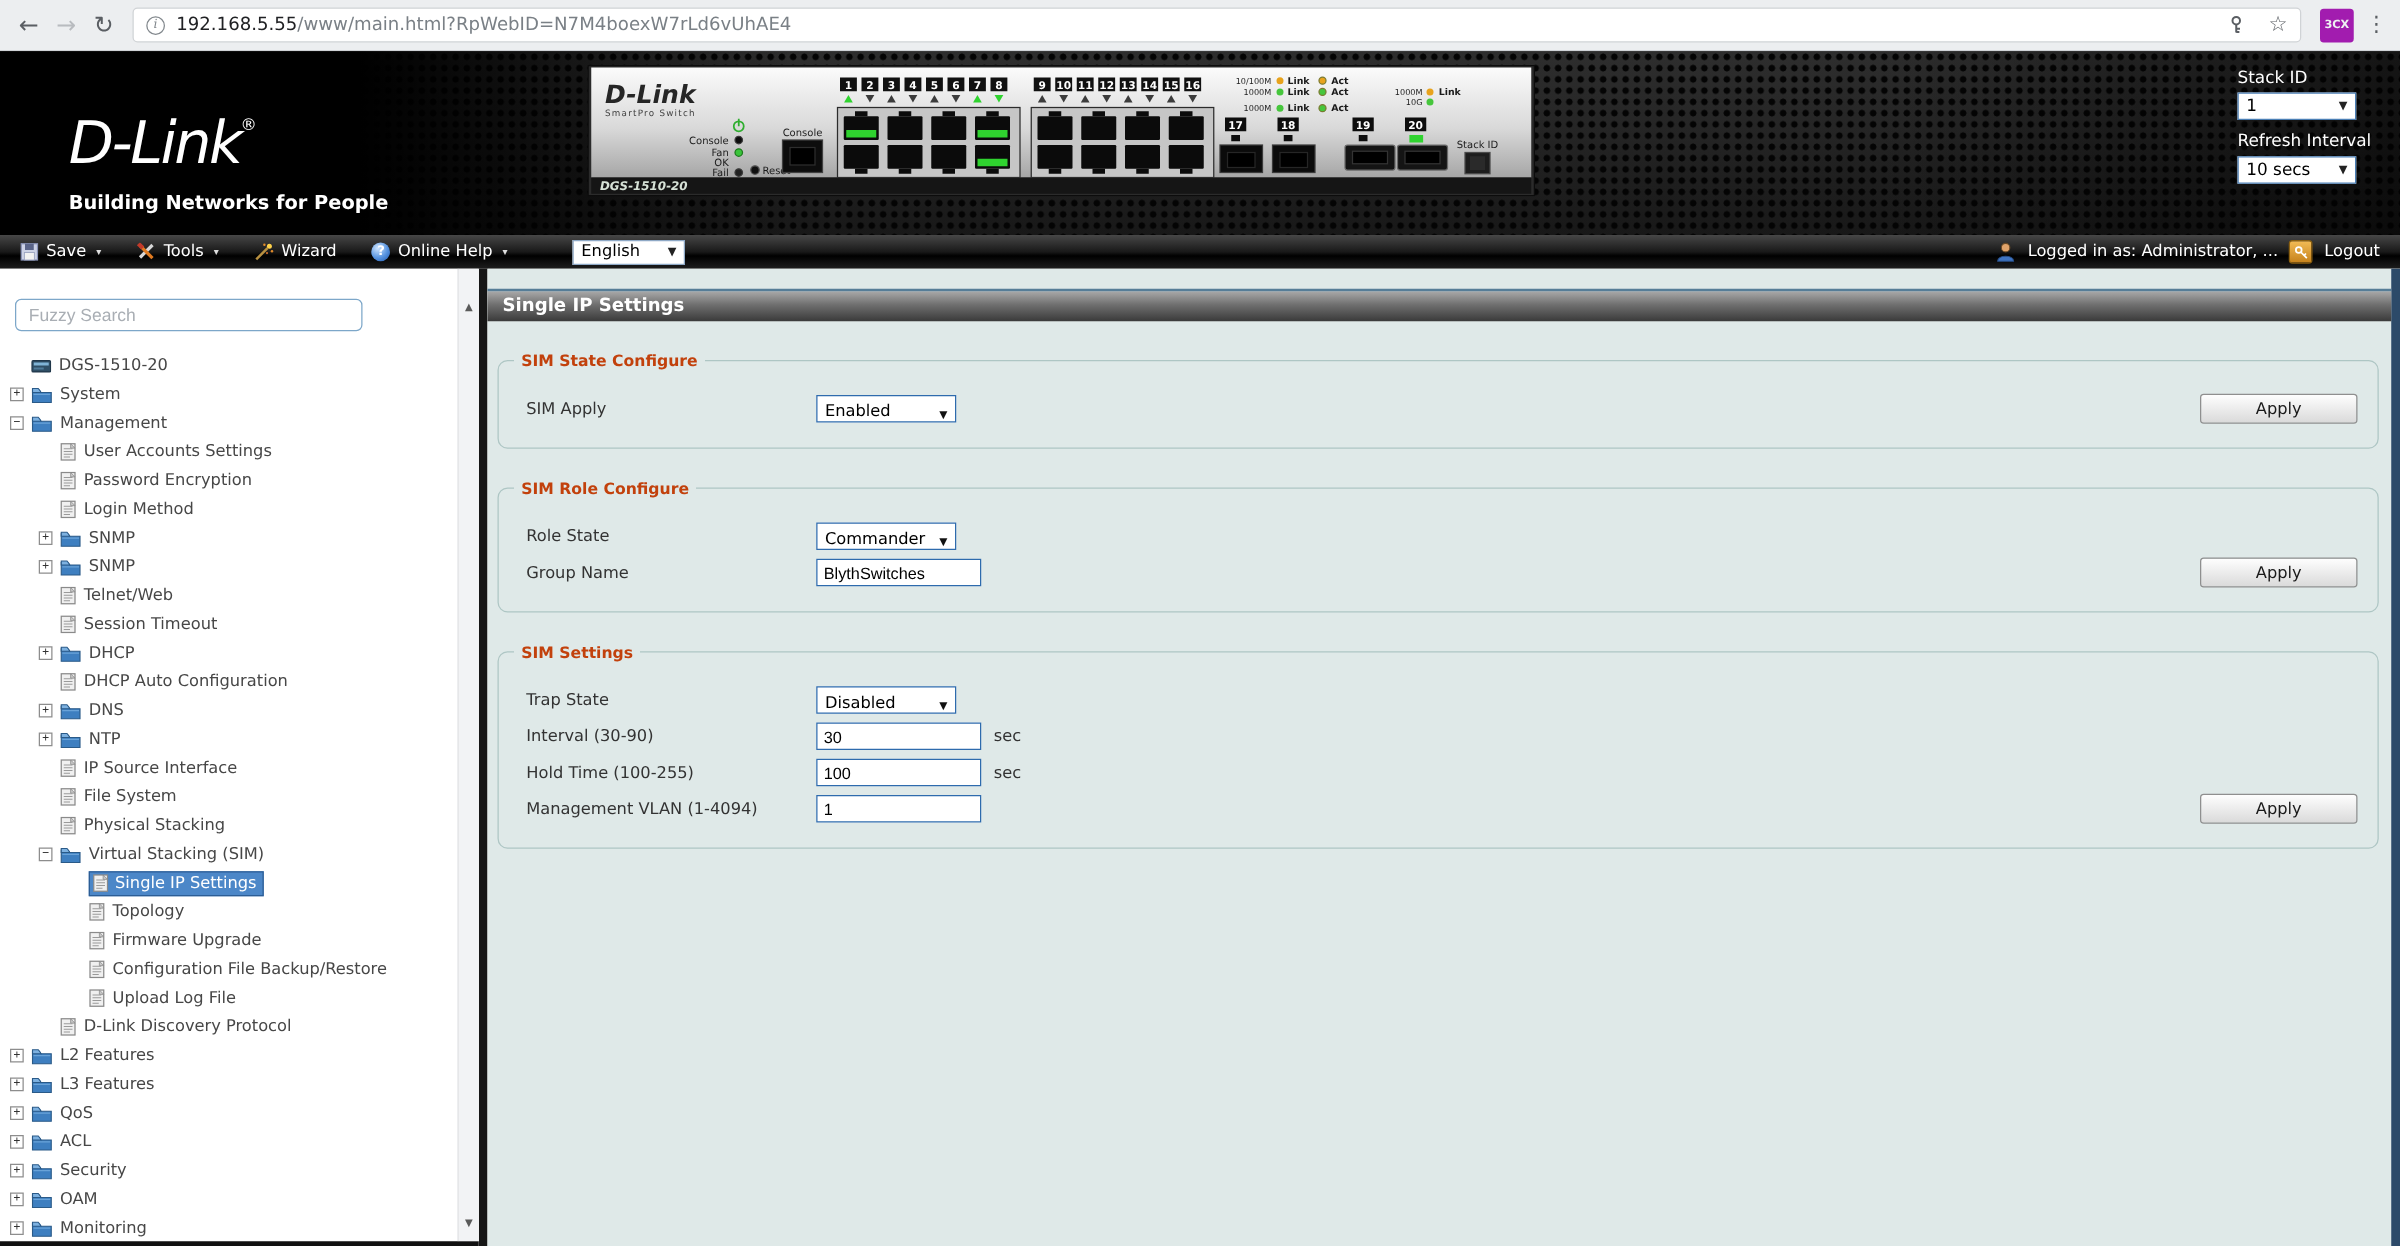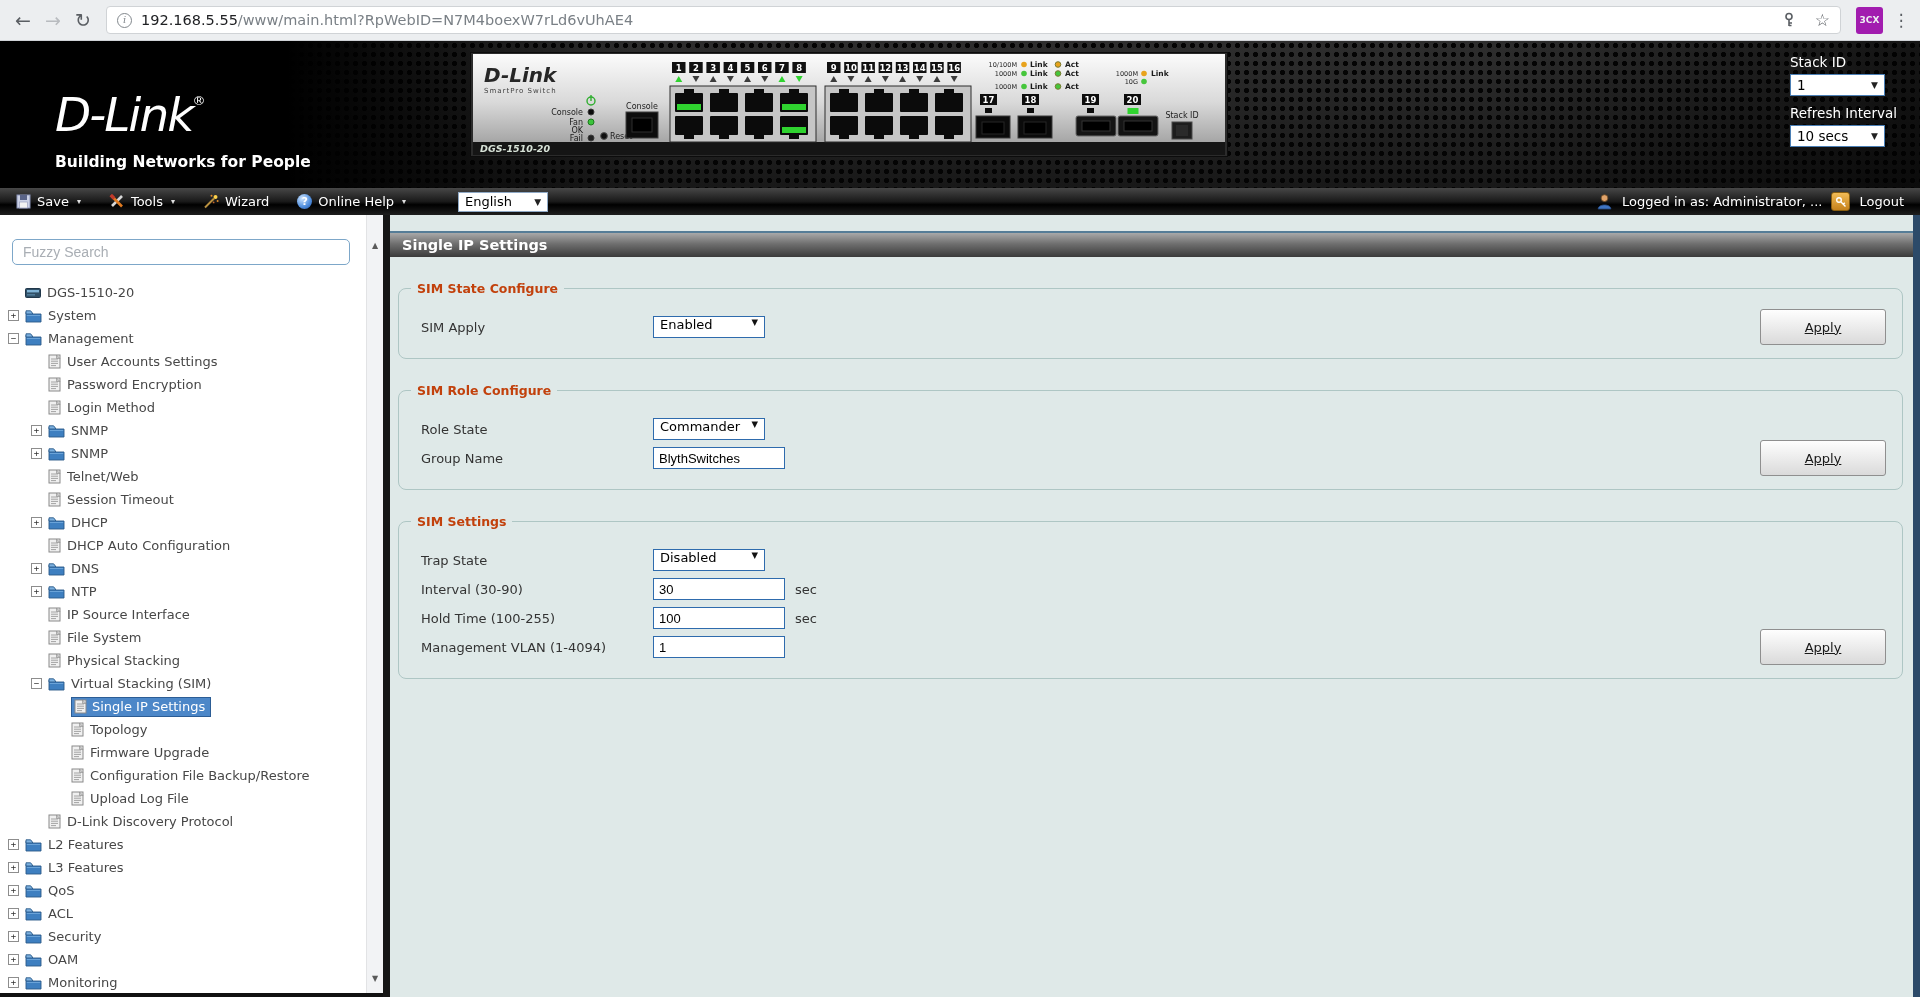--- a/index.html
+++ b/index.html
@@ -55,21 +55,21 @@
   .helpball{width:15px;height:15px;border-radius:50%;
     background:radial-gradient(circle at 35% 30%,#cfe6ff,#5693e0 55%,#1d54a8);
     color:#fff;font-size:10.5px;font-weight:bold;text-align:center;line-height:15px;}
   .keybadge{width:19px;height:19px;border-radius:3px;border:1px solid #8a5f10;
     background:linear-gradient(180deg,#f2bb55,#c6821c);display:flex;align-items:center;justify-content:center;}
 
   
   .body-row{display:flex;height:782px;}
   .sidebar{width:383px;background:#fff;position:relative;overflow:hidden;
     border-bottom:4px solid #111;}
-  .search{display:block;margin:24px 10px 0 12px;width:338px;height:26px;border:1px solid #7da7c9;
+  .search{display:block;margin:24px 10px 0 12px;width:278px;height:26px;border:1px solid #7da7c9;
     border-radius:5px;font-size:14px;color:#737373;padding:0 10px;outline:none;}
   .search::placeholder{color:#a9aeb4;}
   .tree{margin-top:16px;font-size:13px;color:#474747;}
   .titem{display:flex;align-items:center;height:23px;white-space:nowrap;}
   .lvl0{padding-left:8px;}.lvl1{padding-left:31px;}.lvl2{padding-left:54px;}
   .exp{width:11px;height:11px;border:1px solid #8d8d8d;background:#fff;font-size:9px;
     line-height:9px;text-align:center;color:#333;margin-right:6px;flex:none;
     font-family:"DejaVu Sans Mono",monospace;}
   .expsp{width:17px;flex:none;}
   .ticon{margin-right:6px;flex:none;}
@@ -86,28 +86,28 @@
   .content{flex:1;background:#dfe9e8;border-right:7px solid #2c4a69;}
   .ctitle{margin-top:16px;height:26px;line-height:25px;border-top:2px solid #567d97;
     background:linear-gradient(180deg,#a9a9a9,#6f6f6f 45%,#3a3a3a);
     color:#fff;font-weight:bold;font-size:14.5px;padding-left:12px;}
   fieldset.sec{border:1px solid #aec6c4;border-radius:8px;margin:24px 10px 0 8px;
     padding:14px 0 14px 0;}
   fieldset.sec legend{margin-left:12px;padding:0 6px;font-size:12.5px;font-weight:bold;color:#c2410c;}
   .row{display:flex;align-items:center;height:24px;margin:5px 0;padding-left:22px;}
   .rlabel{width:232px;font-size:13px;color:#333;flex:none;}
   .fselc{width:112px;height:22px;border:1px solid #2e6bad;background:#fff;display:flex;
-    align-items:flex-start;padding:0 6px;font-size:13px;color:#000;flex:none;}
+    align-items:flex-end;padding:0 6px;font-size:13px;color:#000;flex:none;}
   .fselc .car{margin-left:auto;font-size:8.5px;color:#111;}
   .tin{width:132px;height:22px;border:1px solid #2e6bad;font-size:13px;padding:0 5px;
     color:#000;background:#fff;outline:none;flex:none;}
   .suffix{margin-left:10px;font-size:13px;color:#333;}
-  .apply{margin-left:auto;margin-right:16px;width:126px;height:36px;
+  .apply{margin-left:auto;margin-right:16px;width:126px;height:24px;
     background:linear-gradient(180deg,#fefefe,#dadada);border:1px solid #8f8f8f;
-    border-radius:3px;font-size:13px;color:#1a1a1a;font-family:inherit;text-decoration:underline;}
+    border-radius:3px;font-size:13px;color:#1a1a1a;font-family:inherit;}
 </style>
 </head>
 <body>
 
 <div class="chrome">
   <div class="navbtn">←</div>
   <div class="navbtn disabled">→</div>
   <div class="navbtn">↻</div>
   <div class="omnibox">
     <div class="info-icon">i</div>

